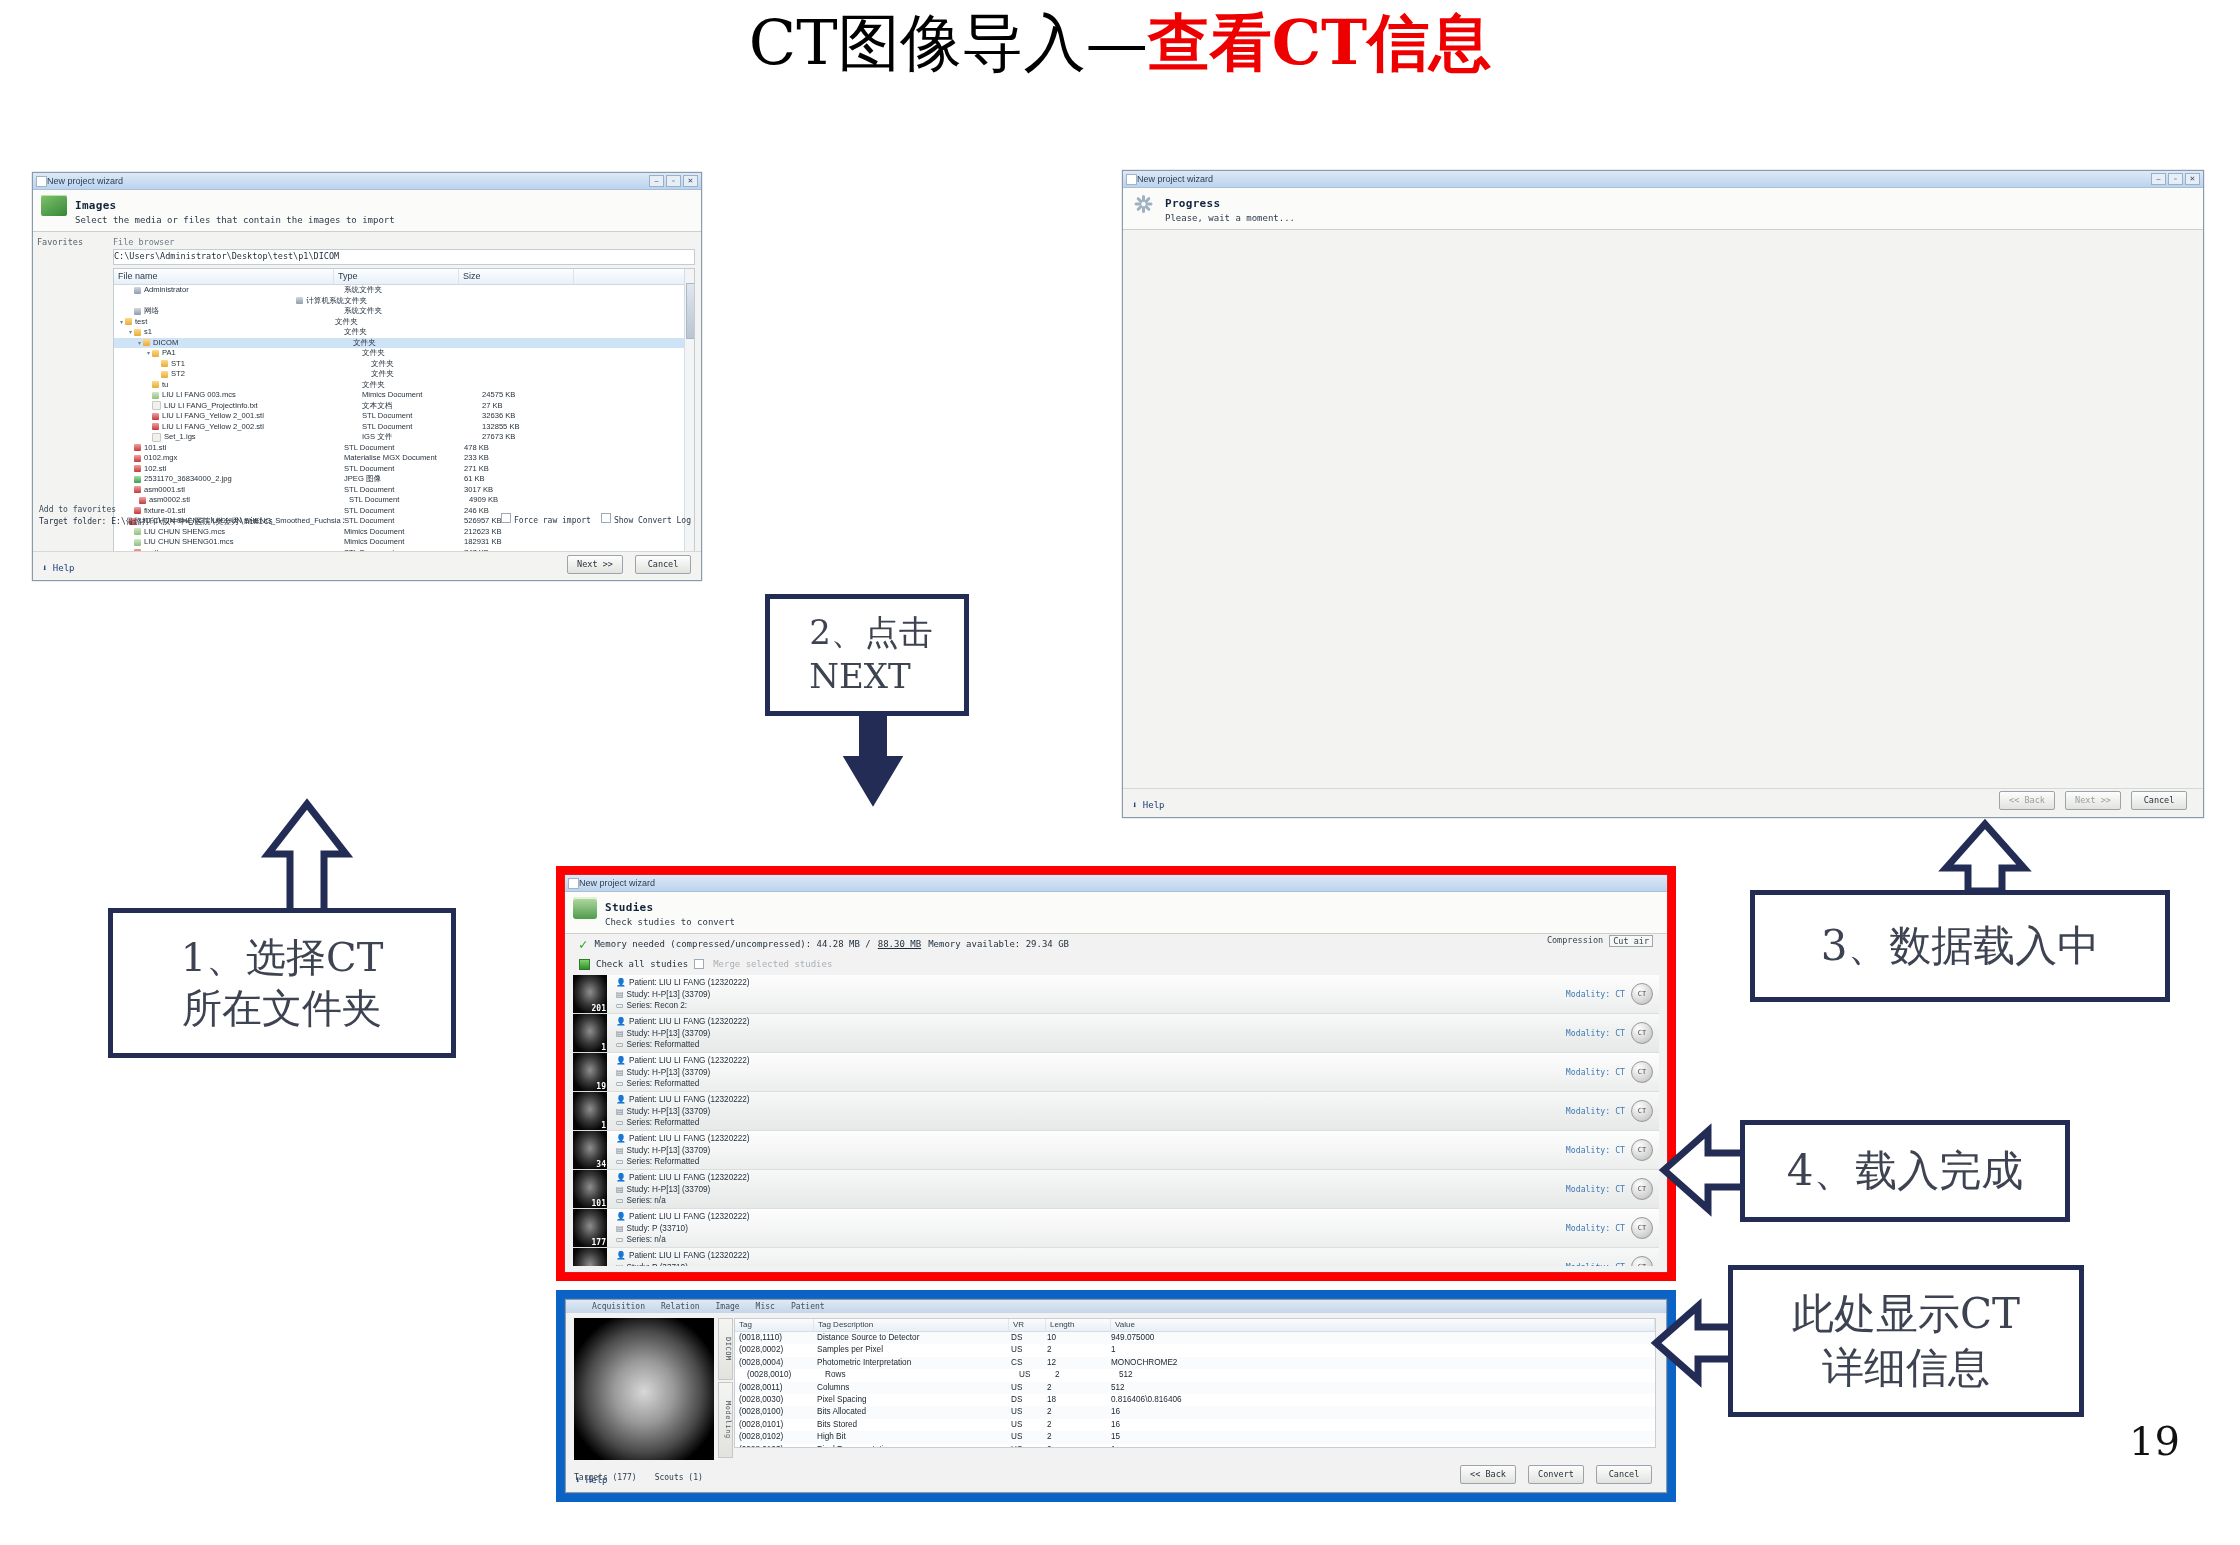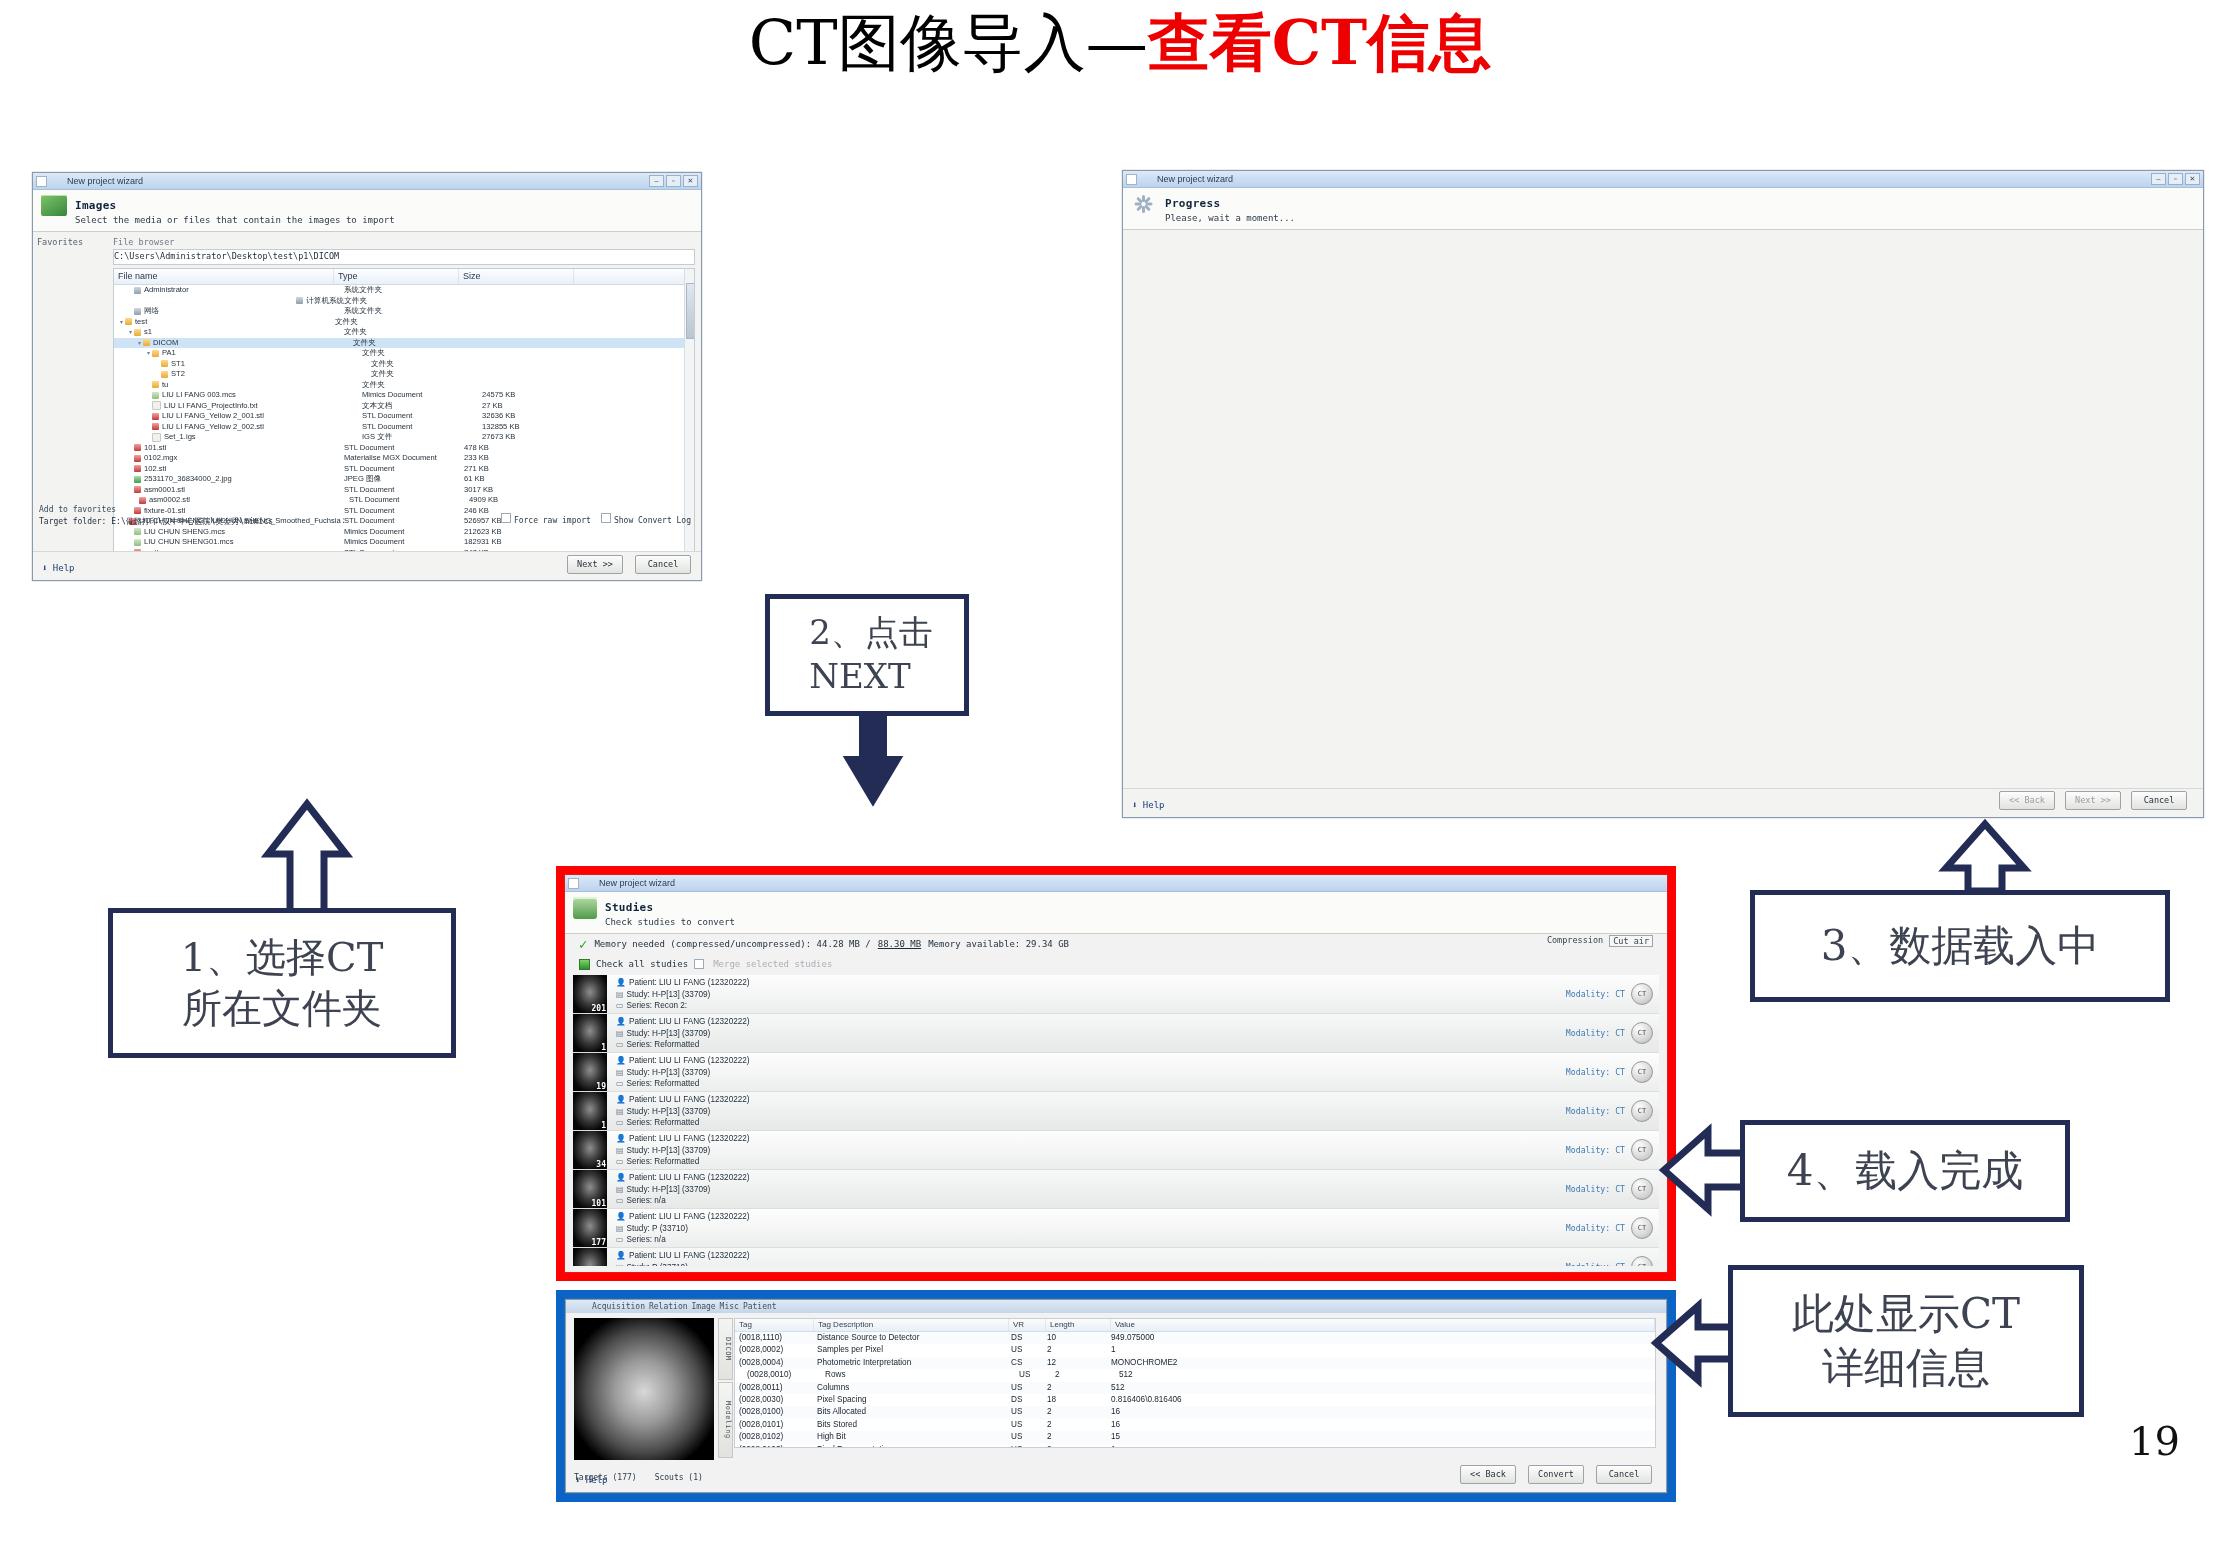--- a/index.html
+++ b/index.html
@@ -25,21 +25,21 @@
 
   
   .win{
     position:absolute;background:#f3f3f1;
     border:1px solid #8a9aab;box-shadow:0 0 1px #7e8d9d;
     overflow:hidden;
   }
   .win-title{
     height:16px;background:linear-gradient(#dce9f7,#bcd3ee);
     border-bottom:1px solid #a8bfd8;
-    display:flex;align-items:center;gap:20px;padding:0 3px;
+    display:flex;align-items:center;gap:0;padding:0 3px;
     font-size:9px;color:#2a3d52;
   }
   .win-title .ico{
     width:9px;height:9px;background:#fff;border:1px solid #9fb4c8;
   }
   .win-btns{margin-left:auto;display:flex;gap:2px;}
   .win-btns span{
     width:13px;height:10px;border:1px solid #9bb0c6;background:#e6eef8;
     font-size:7px;line-height:9px;text-align:center;color:#3b4c60;
   }
@@ -219,21 +219,21 @@
 
   
   #frame-blue{
     position:absolute;left:556px;top:1290px;width:1120px;height:212px;
     border:9px solid #0b63c5;background:#eef0ef;box-sizing:border-box;
   }
   #win-tags{position:absolute;left:0;top:0;right:0;bottom:0;background:#f1f2f1;}
   .tags-tabbar{
     position:absolute;left:0;top:0;width:100%;height:13px;
     background:linear-gradient(#dfe9f4,#c4d6ea);
-    display:flex;align-items:center;gap:4px;padding-left:26px;
+    display:flex;align-items:center;gap:16px;padding-left:26px;
     font-size:8px;color:#40505f;
     font-family:"DejaVu Sans Mono","Liberation Mono",monospace;
   }
   .tags-preview{
     position:absolute;left:8px;top:18px;width:140px;height:142px;
     background:#000;
     background-image:radial-gradient(ellipse at 50% 52%,#d8d8d8 0%,#9a9a9a 30%,#4a4a4a 58%,#000 78%);
   }
   .v-tab{
     position:absolute;width:13px;background:linear-gradient(#f4f4f2,#e2e2de);

